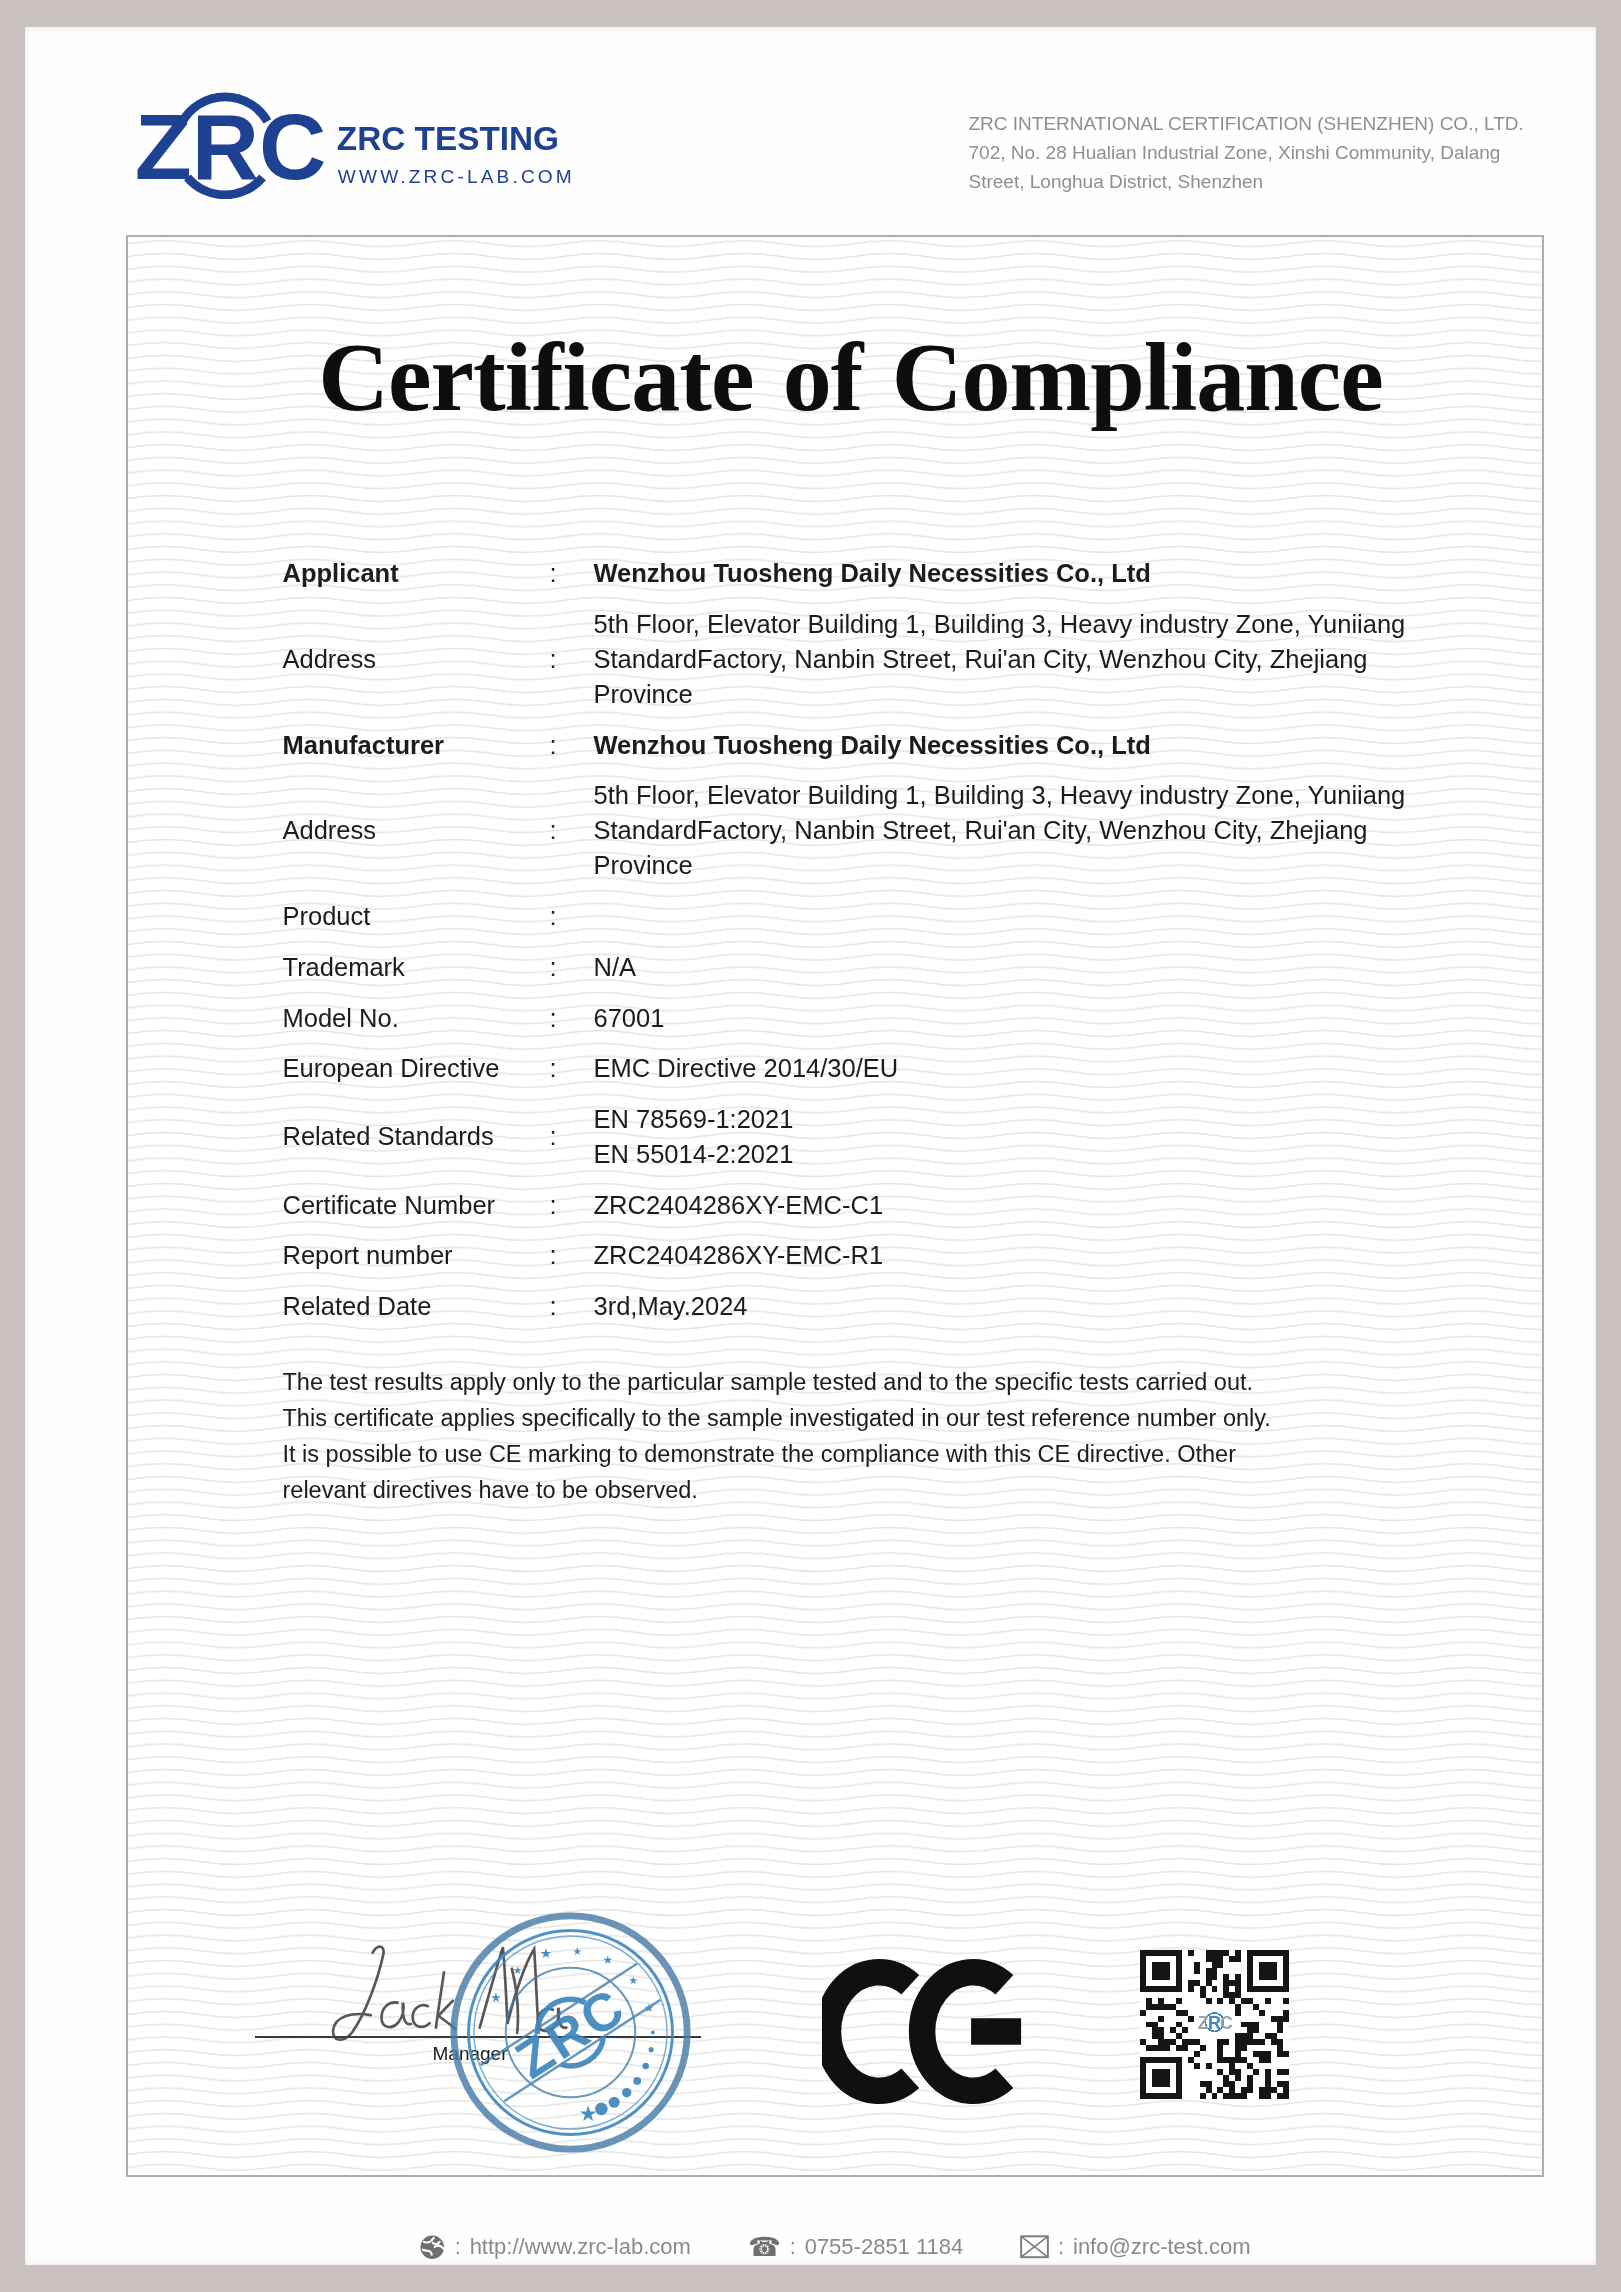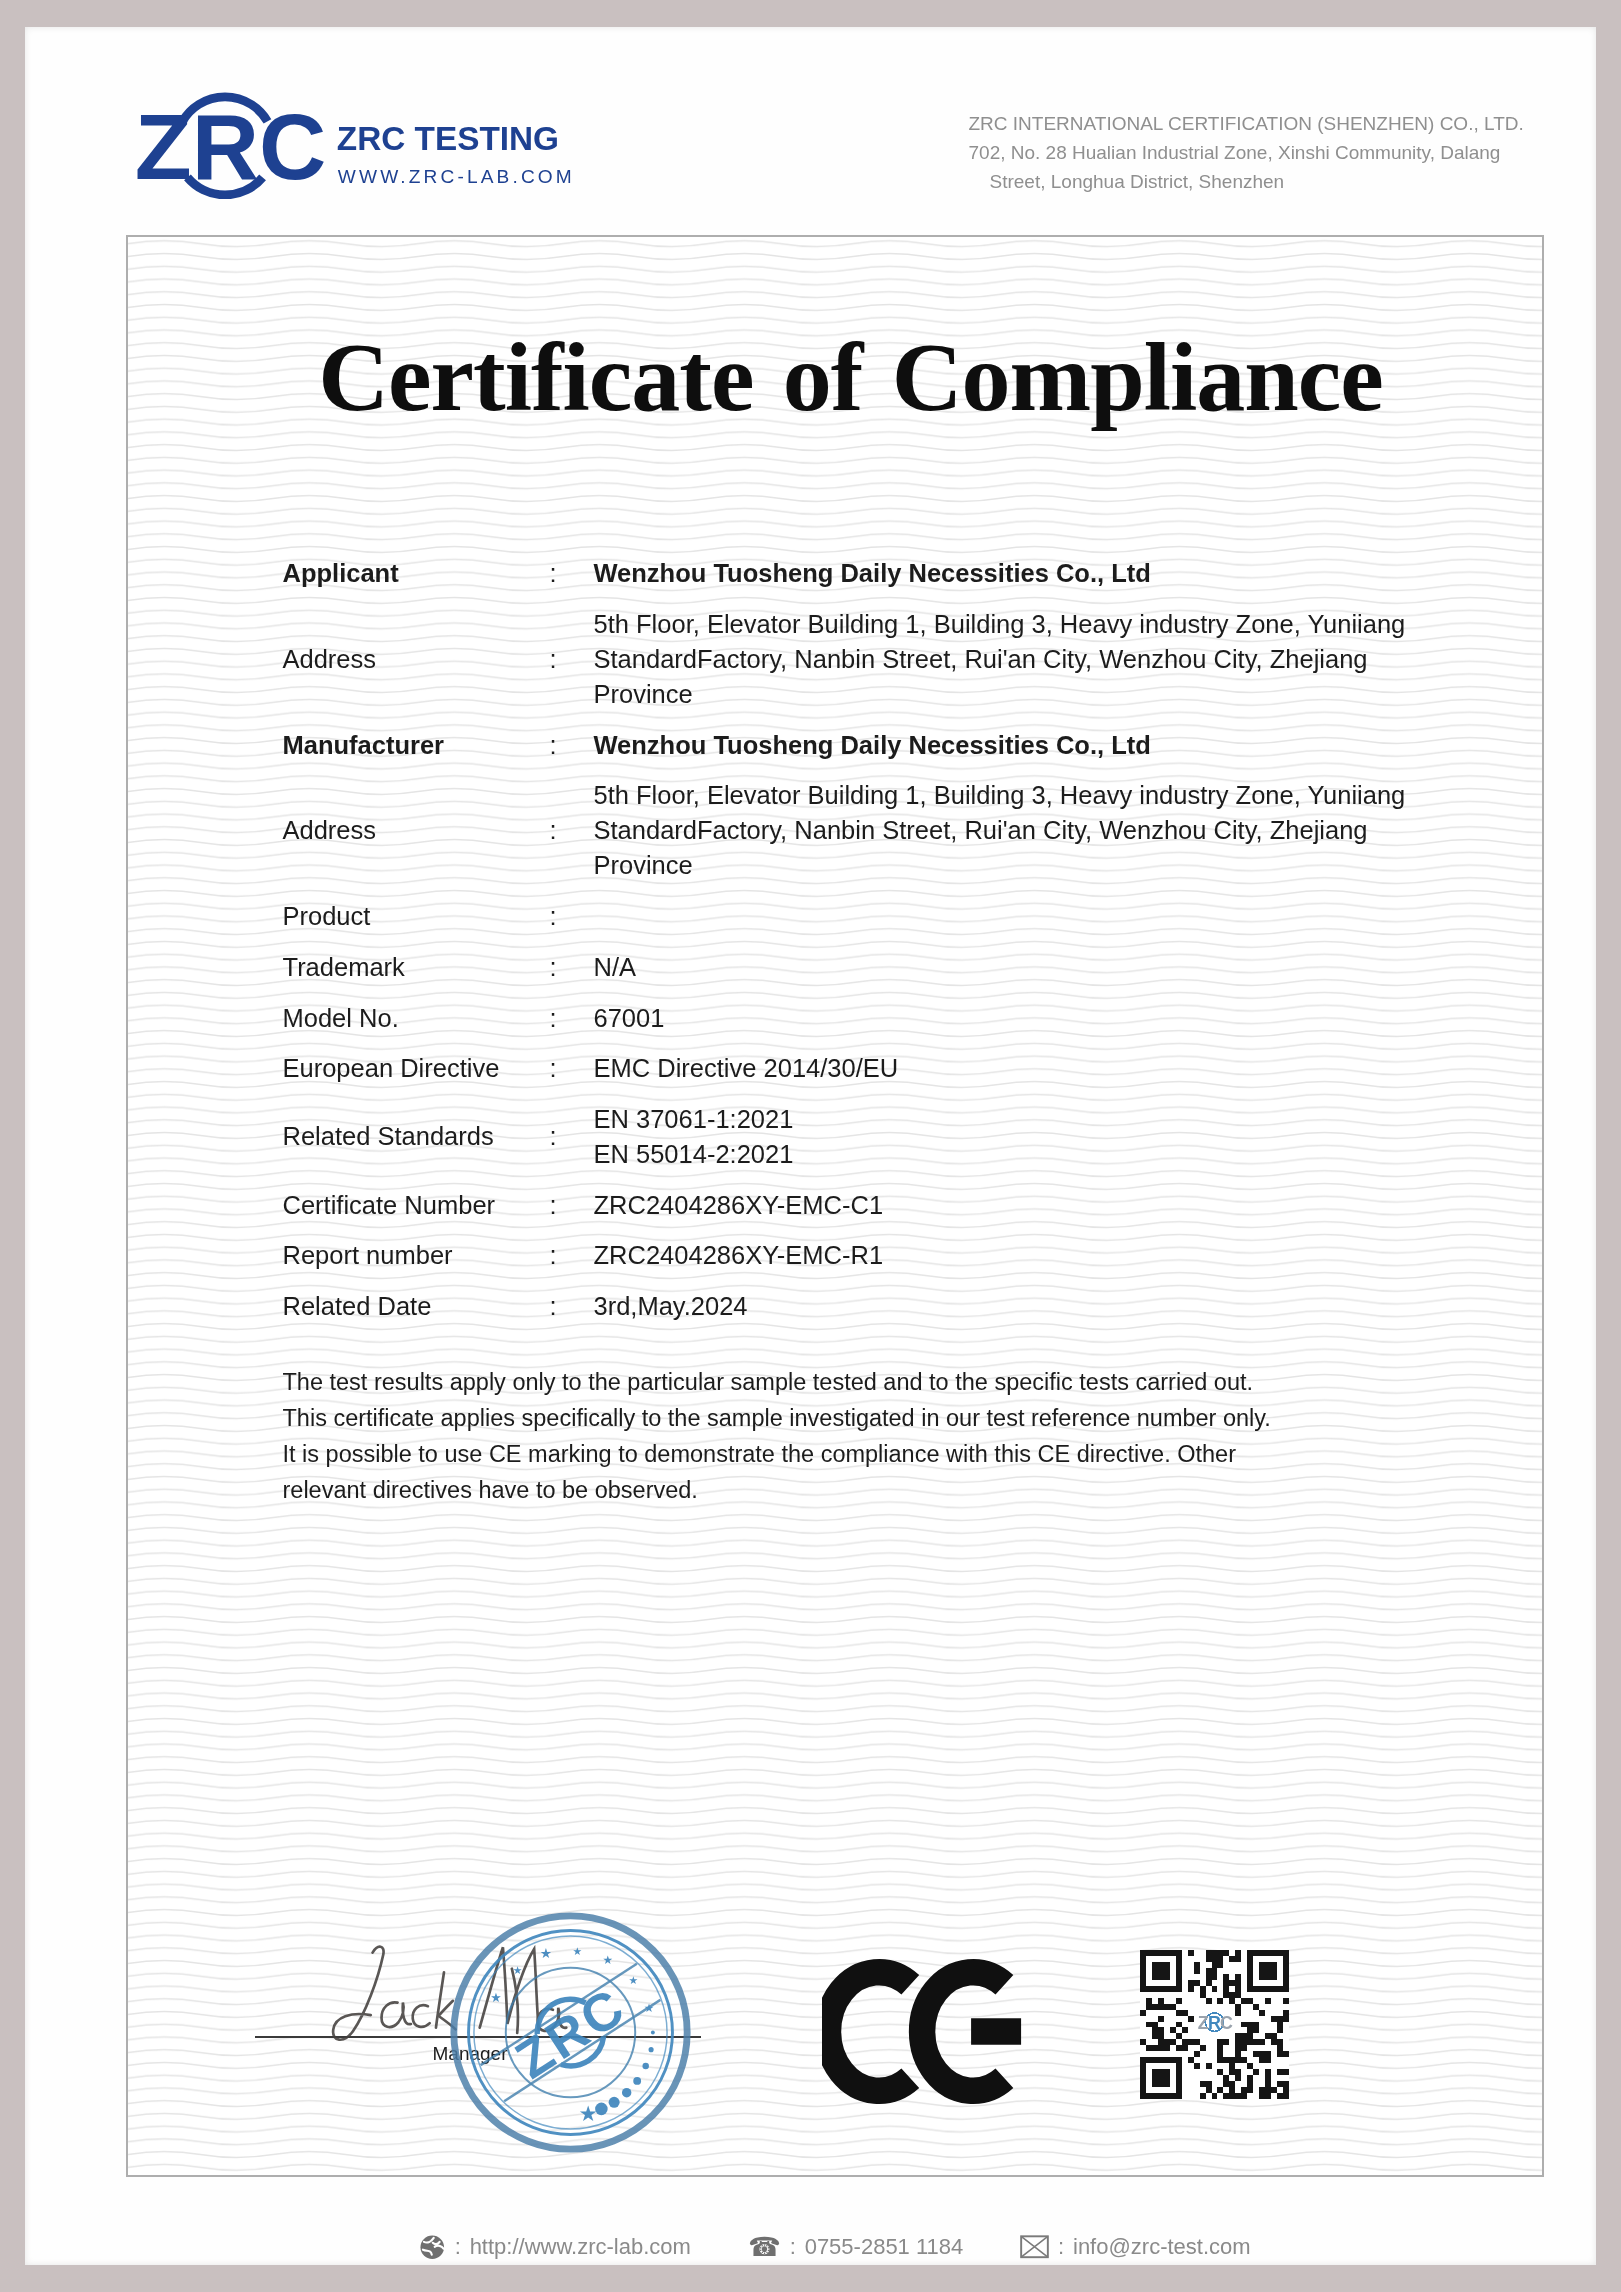--- a/index.html
+++ b/index.html
@@ -8,21 +8,21 @@
 
   .page { position:relative; width:1621px; height:2293px; background:#c9c0c0; overflow:hidden; }
   .sheet { position:absolute; left:24.5px; top:27.4px; right:25.5px; bottom:28px; background:#fefefe;
            box-shadow: inset 0 0 7.8px rgba(0,0,0,.10); }
 
   
   .logo-svg { position:absolute; left:98px; top:54px; width:461px; height:118px; }
   .company-block { position:absolute; left:944px; top:82px; width:526px;
                    font-size:19px; line-height:29px; color:#8f8f8f; }
   .co-line { text-align:justify; text-align-last:justify; white-space:nowrap; }
-  .co-line.last { text-align-last:left;margin-left:21px; }
+  .co-line.last { text-align-last:left; }
 
   
   .cert-box { position:absolute; left:101px; top:208px; width:1418px; height:1942px;
               border:2px solid #aeaeae; background:#fff; }
   .waves { position:absolute; inset:0; width:100%; height:100%; }
 
   .cert-title { position:absolute; left:16px; top:84px; width:100%; text-align:center;
                 font-family:"Liberation Serif","DejaVu Serif",serif; font-weight:bold;
                 font-size:98px; letter-spacing:-1px; word-spacing:5.9px; color:#0e0e0e; }
 
@@ -144,21 +144,21 @@
           <div class="lbl">European Directive</div>
           <div class="cln">:</div>
           <div class="val">
               <div>EMC Directive 2014/30/EU</div>
             </div>
         </div>
         <div class="frow">
           <div class="lbl">Related Standards</div>
           <div class="cln">:</div>
           <div class="val">
-            <div>EN 37061-1:2021</div>
+            <div>EN 78569-1:2021</div>
             <div>EN 55014-2:2021</div>
           </div>
         </div>
         <div class="frow">
           <div class="lbl">Certificate Number</div>
           <div class="cln">:</div>
           <div class="val">
               <div>ZRC2404286XY-EMC-C1</div>
             </div>
         </div>

